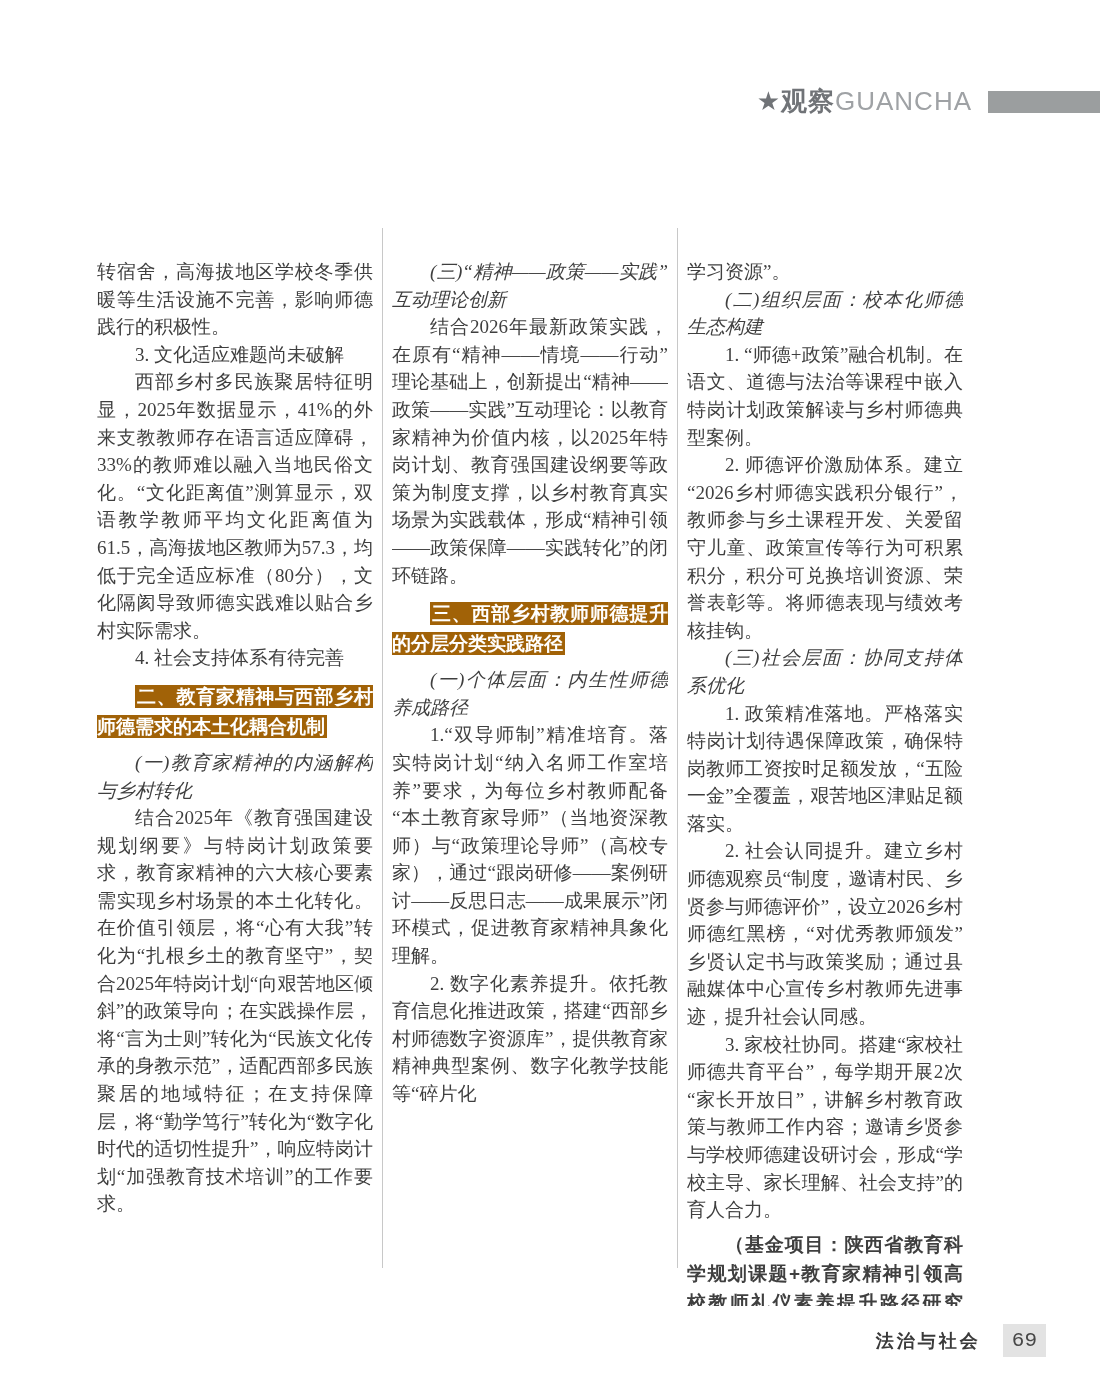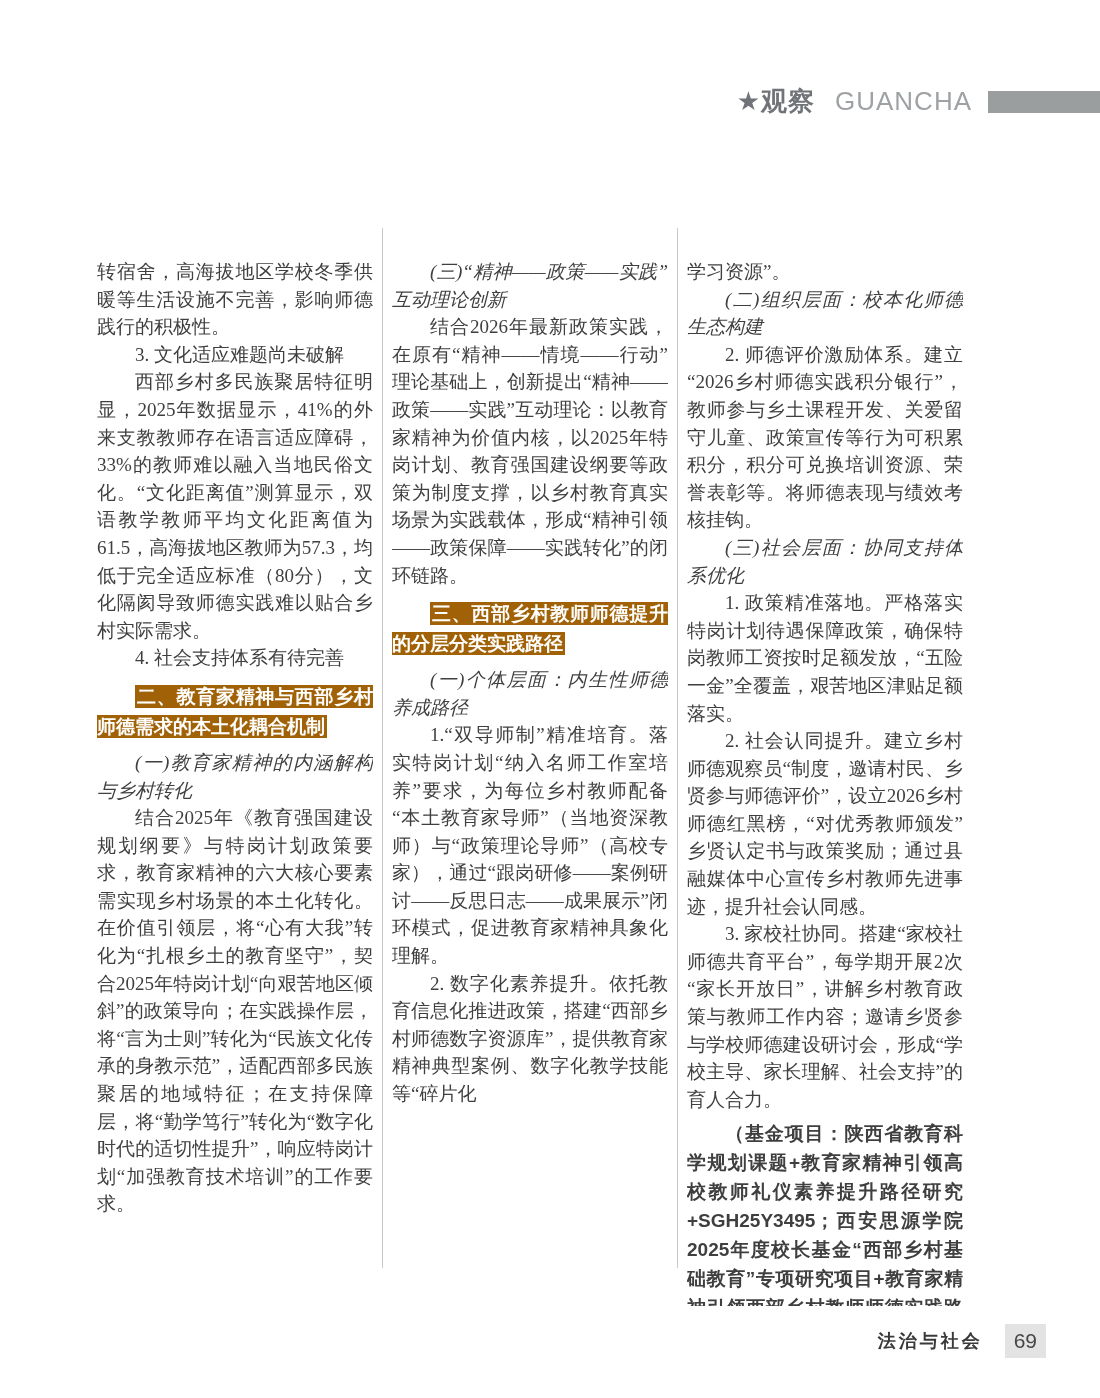--- a/index.html
+++ b/index.html
@@ -11,21 +11,21 @@
   .page{position:absolute;inset:0;background:#fff;overflow:hidden;padding-left:28px;}
 
   
   .header{position:absolute;top:84px;right:0;display:flex;align-items:center;}
   .header .mark{
     font-family:"Liberation Sans","DejaVu Sans",sans-serif;
     font-weight:bold;font-size:26px;color:#707377;letter-spacing:1px;
   }
   .header .latin{
     font-family:"Liberation Sans","DejaVu Sans",sans-serif;
-    font-weight:normal;font-size:26px;color:#9fa2a5;margin-left:20px;letter-spacing:1px;
+    font-weight:normal;font-size:26px;color:#9fa2a5;margin-left:0;letter-spacing:1px;
   }
   .header .bar{width:112px;height:22px;background:#9b9e9f;margin-left:16px;}
 
   
   .columns{position:absolute;left:97px;top:226px;width:868px;height:1048px;display:flex;}
   .col{width:276px;height:1048px;overflow:hidden;margin-top:32px;}
   .divider{width:1px;background:#c8c8c8;margin:2px 9px 0 9px;height:1040px;}
 
   .col p{
     margin:0;font-size:19px;line-height:27.6px;color:#3f3f3f;
@@ -44,21 +44,21 @@
     margin-top:6px !important;
   }
 
   
   .footer{position:absolute;top:1324px;right:54px;display:flex;align-items:center;}
   .footer .journal{
     font-family:"Liberation Sans","DejaVu Sans",sans-serif;
     font-weight:bold;font-size:18px;color:#3a3a3a;letter-spacing:3px;
   }
   .footer .pagenum{
-    font-family:Liberation Sans, sans-serif;
+    font-family:Liberation Mono, monospace;
     background:#e3e3e3;color:#474747;font-size:21px;
     padding:5px 9px;margin-left:22px;
   }
 </style>
 </head>
 <body>
 
 <div class="page">
 
   <div class="header">
@@ -89,20 +89,21 @@
       <p class="subhead-italic">(一)个体层面：内生性师德养成路径</p>
       <p class="para">1.“双导师制”精准培育。落实特岗计划“纳入名师工作室培养”要求，为每位乡村教师配备“本土教育家导师”（当地资深教师）与“政策理论导师”（高校专家），通过“跟岗研修——案例研讨——反思日志——成果展示”闭环模式，促进教育家精神具象化理解。</p>
       <p class="para">2. 数字化素养提升。依托教育信息化推进政策，搭建“西部乡村师德数字资源库”，提供教育家精神典型案例、数字化教学技能等“碎片化</p>
     </div>
 
     <div class="divider"></div>
 
     <div class="col">
       <p class="para-cont">学习资源”。</p>
       <p class="subhead-italic">(二)组织层面：校本化师德生态构建</p>
+      <p class="para">1. “师德+政策”融合机制。在语文、道德与法治等课程中嵌入特岗计划政策解读与乡村师德典型案例。</p>
       <p class="para">2. 师德评价激励体系。建立“2026乡村师德实践积分银行”，教师参与乡土课程开发、关爱留守儿童、政策宣传等行为可积累积分，积分可兑换培训资源、荣誉表彰等。将师德表现与绩效考核挂钩。</p>
       <p class="subhead-italic">(三)社会层面：协同支持体系优化</p>
       <p class="para">1. 政策精准落地。严格落实特岗计划待遇保障政策，确保特岗教师工资按时足额发放，“五险一金”全覆盖，艰苦地区津贴足额落实。</p>
       <p class="para">2. 社会认同提升。建立乡村师德观察员“制度，邀请村民、乡贤参与师德评价”，设立2026乡村师德红黑榜，“对优秀教师颁发”乡贤认定书与政策奖励；通过县融媒体中心宣传乡村教师先进事迹，提升社会认同感。</p>
       <p class="para">3. 家校社协同。搭建“家校社师德共育平台”，每学期开展2次“家长开放日”，讲解乡村教育政策与教师工作内容；邀请乡贤参与学校师德建设研讨会，形成“学校主导、家长理解、社会支持”的育人合力。</p>
       <p class="para fund">（基金项目：陕西省教育科学规划课题+教育家精神引领高校教师礼仪素养提升路径研究+SGH25Y3495；西安思源学院2025年度校长基金“西部乡村基础教育”专项研究项目+教育家精神引领西部乡村教师师德实践路径研究+XASYZX-XC2508。）</p>
 
     </div>
 
   </div>

